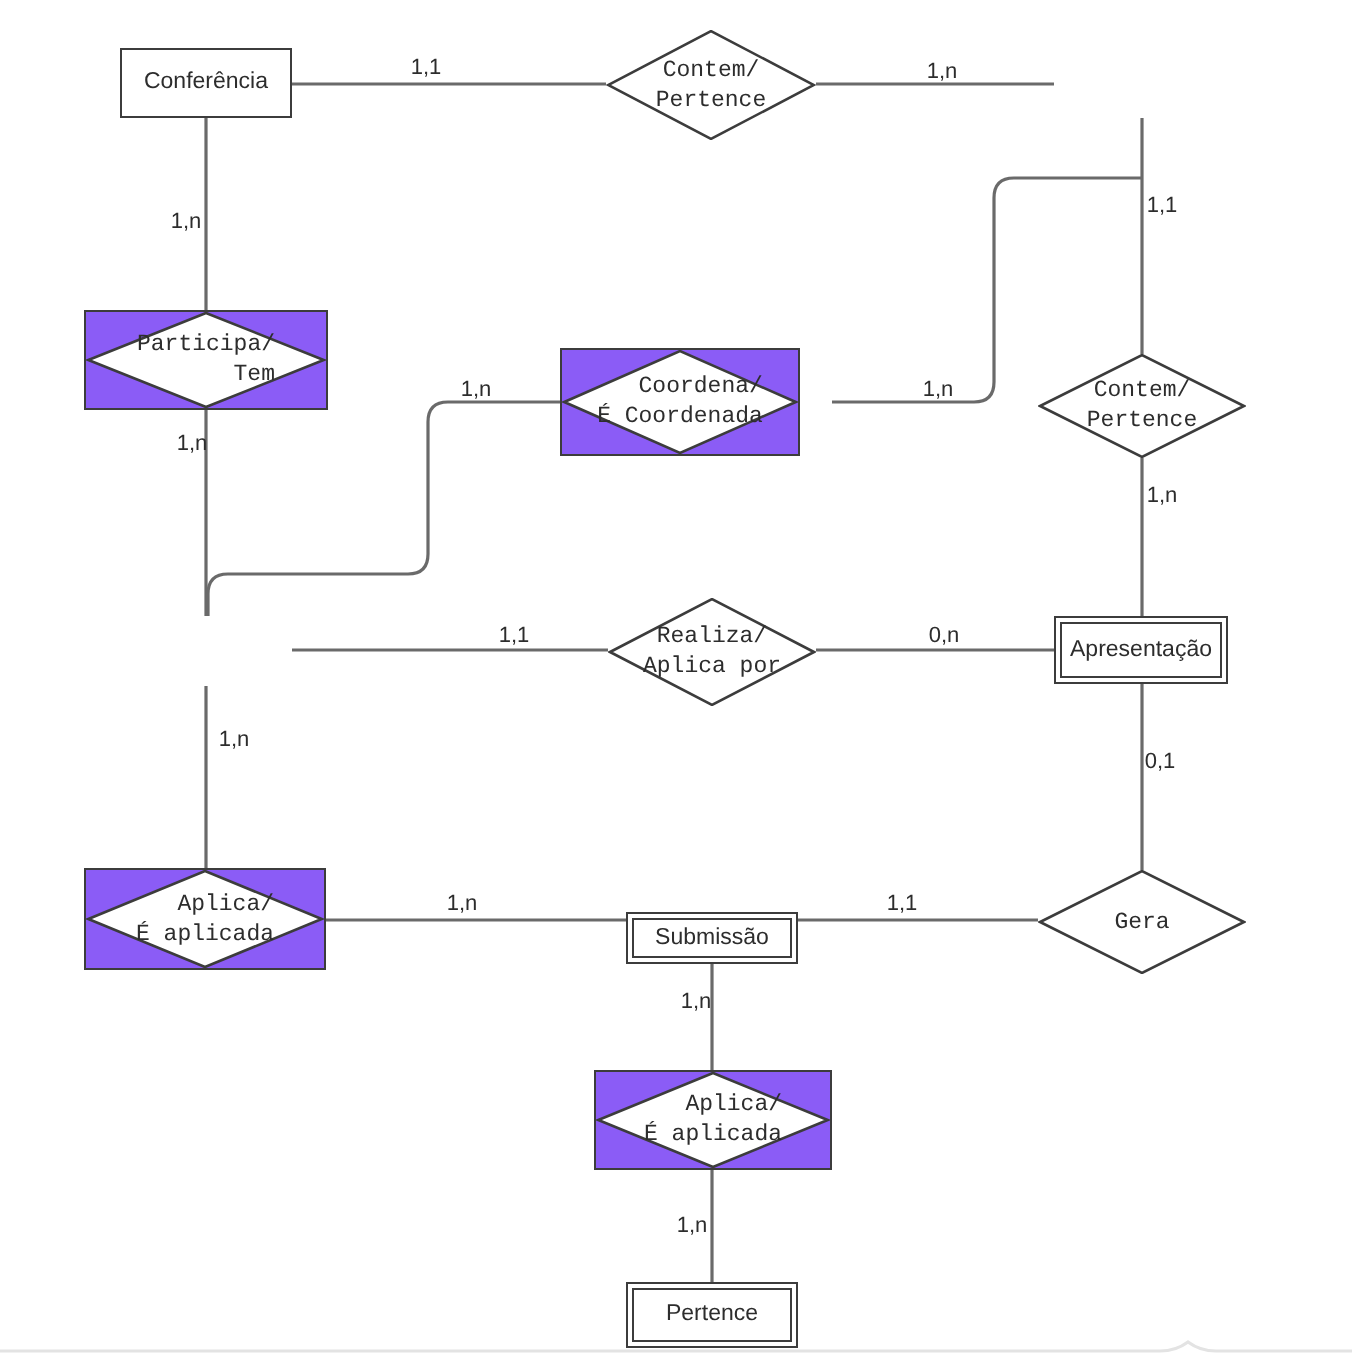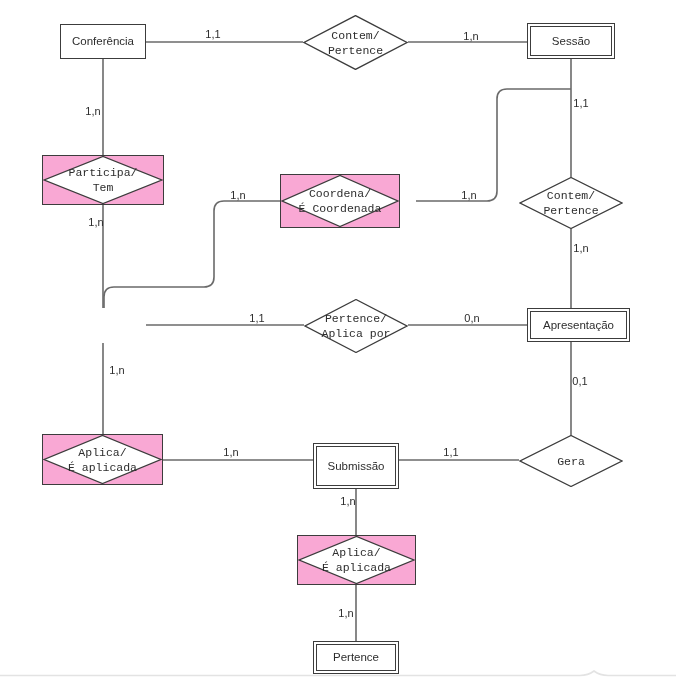--- a/index.html
+++ b/index.html
@@ -10,21 +10,21 @@
   .wires{position:absolute;left:0;top:0;}
   .wires path{fill:none;stroke:#6a6a6a;stroke-width:1.6;}
   .wires path.edge{stroke:#e3e3e3;stroke-width:1.6;}
   .node{
     position:absolute;display:flex;align-items:center;justify-content:center;
     text-align:center;font-size:11.5px;line-height:15px;box-sizing:border-box;
   }
   .entity{background:#fff;border:1.5px solid #3c3c3c;}
   .entity .inner{position:absolute;inset:2px;border:1.4px solid #3c3c3c;pointer-events:none;}
   .elabel{position:relative;z-index:1;padding:0 2px;}
-  .diamond.boxed{border:1.4px solid #3c3c3c;background:#f9a8d4;}
+  .diamond.boxed{border:1.4px solid #3c3c3c;background:#8b5cf6;text-align:right;}
   .dshape{position:absolute;inset:0;width:100%;height:100%;}
   .dshape polygon{fill:#ffffff;stroke:#3c3c3c;stroke-width:1.3;vector-effect:non-scaling-stroke;}
   .dtext{position:relative;z-index:1;font-family:Liberation Mono, monospace;}
   .dtext span{display:block;}
   .card{
     position:absolute;transform:translate(-50%,-50%);
     font-size:11px;white-space:nowrap;color:#2d2d2d;z-index:2;text-align:right;
   }
 </style>
 </head>
@@ -49,32 +49,28 @@
     <path d="M571 342 L571 435"></path>
     <path d="M356 477 L356 535"></path>
     <path d="M356 585 L356 641"></path>
     <path class="edge" d="M0 675.5 L580 675.5 Q588 675.5 594 671 Q600 675.5 608 675.5 L676 675.5"></path>
   </svg>
 
   <div class="node entity" style="left:60px;top:24px;width:86px;height:35px">
     <span class="elabel">Conferência</span>
   </div>
 
-  <div class="node entity" style="left:527px;top:23px;width:88px;height:36px">
-    <div class="inner"></div>
-    <span class="elabel">Sessão</span>
-  </div>
 
 
-  <div class="node entity" style="left:527px;top:308px;width:103px;height:34px">
+  <div class="node entity" style="left:527px;top:308px;width:87px;height:34px">
     <div class="inner"></div>
     <span class="elabel">Apresentação</span>
   </div>
 
-  <div class="node entity" style="left:313px;top:443px;width:86px;height:46px">
+  <div class="node entity" style="left:313px;top:456px;width:86px;height:26px">
     <div class="inner"></div>
     <span class="elabel">Submissão</span>
   </div>
 
   <div class="node entity" style="left:313px;top:641px;width:86px;height:33px">
     <div class="inner"></div>
     <span class="elabel">Pertence</span>
   </div>
 
   <div class="node diamond" style="left:303px;top:15px;width:105px;height:55px">
@@ -95,21 +91,21 @@
       <span>Contem/</span>
       <span>Pertence</span>
     </div>
   </div>
 
   <div class="node diamond" style="left:304px;top:299px;width:104px;height:54px">
     <svg class="dshape" viewBox="0 0 100 100" preserveAspectRatio="none">
       <polygon points="50,1 99,50 50,99 1,50"></polygon>
     </svg>
     <div class="dtext">
-      <span>Pertence/</span>
+      <span>Realiza/</span>
       <span>Aplica por</span>
     </div>
   </div>
 
   <div class="node diamond" style="left:519px;top:435px;width:104px;height:52px">
     <svg class="dshape" viewBox="0 0 100 100" preserveAspectRatio="none">
       <polygon points="50,1 99,50 50,99 1,50"></polygon>
     </svg>
     <div class="dtext">
       <span>Gera</span>

